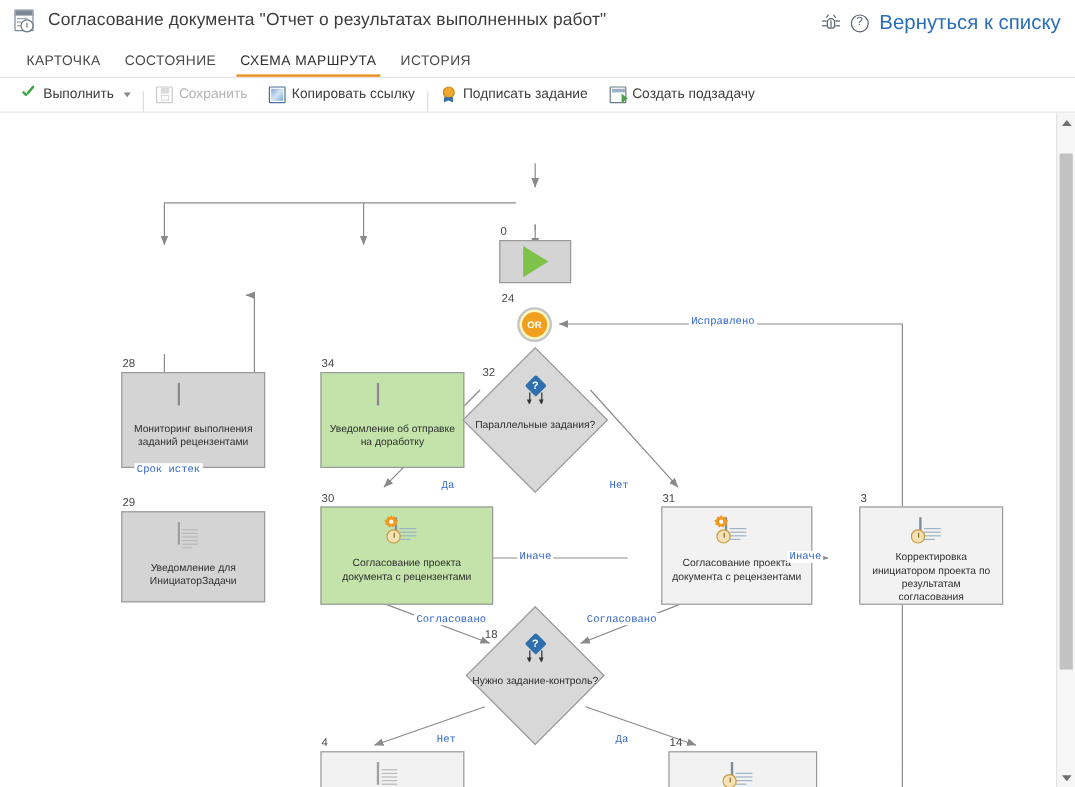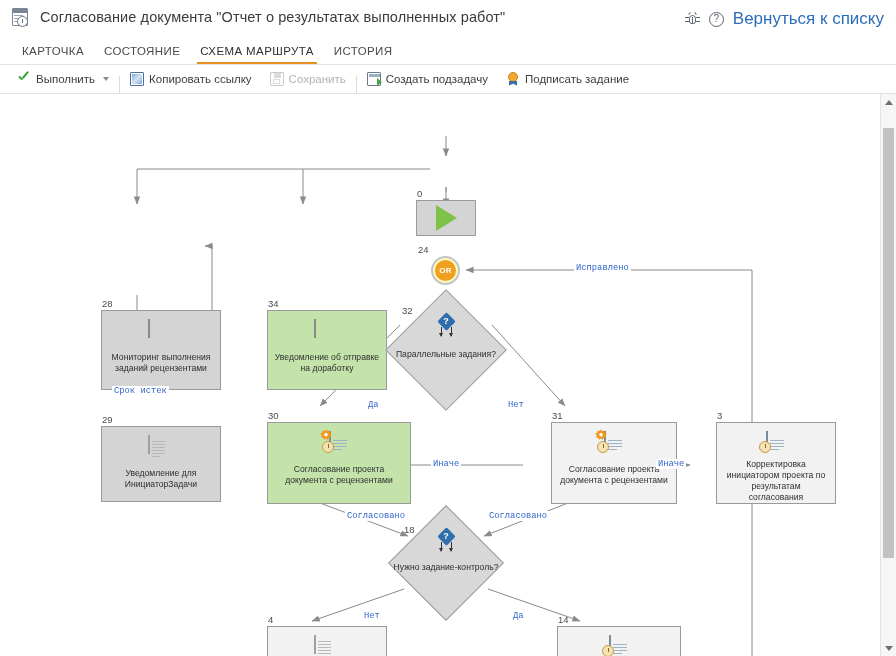--- a/index.html
+++ b/index.html
@@ -314,39 +314,39 @@
     <div class="tab">ИСТОРИЯ</div>
   </div>
 
   <div class="toolbar">
     <div class="tb-item">
       <span class="ic ic-check"></span>
       <span>Выполнить</span>
       <span class="caret"></span>
     </div>
     <div class="tb-sep"></div>
+    <div class="tb-item disabled">
+      <span class="ic ic-save"></span>
+      <span>Сохранить</span>
+    </div>
     <div class="tb-item">
       <span class="ic ic-link"></span>
       <span>Копировать ссылку</span>
     </div>
-    <div class="tb-item disabled">
-      <span class="ic ic-save"></span>
-      <span>Сохранить</span>
-    </div>
     <div class="tb-sep"></div>
-    <div class="tb-item">
-      <span class="ic ic-task"></span>
-      <span>Создать подзадачу</span>
-    </div>
     <div class="tb-item">
       <span class="ic ic-sign">
         <span class="circ"></span>
           <span class="rb"></span>
       </span>
       <span>Подписать задание</span>
+    </div>
+    <div class="tb-item">
+      <span class="ic ic-task"></span>
+      <span>Создать подзадачу</span>
     </div>
   </div>
 
   <div class="canvas-wrap">
     <div class="canvas">
 
       <svg class="edges" viewBox="0 0 880 562" preserveAspectRatio="none">
         <defs>
           <marker id="ah" markerWidth="9" markerHeight="9" refX="7.6" refY="3.2" orient="auto" markerUnits="userSpaceOnUse">
             <path d="M0,0 L8,3.2 L0,6.4 z" fill="#8a8a8a"></path>

